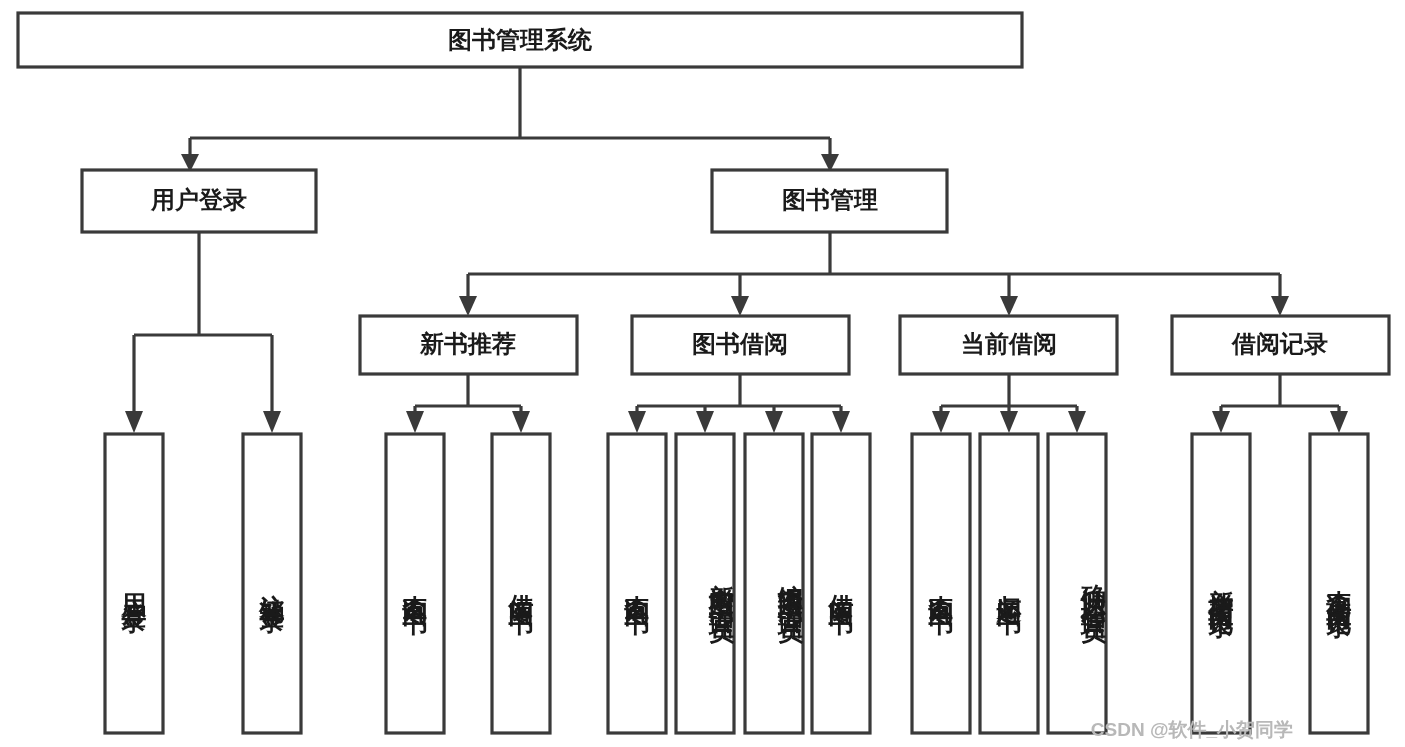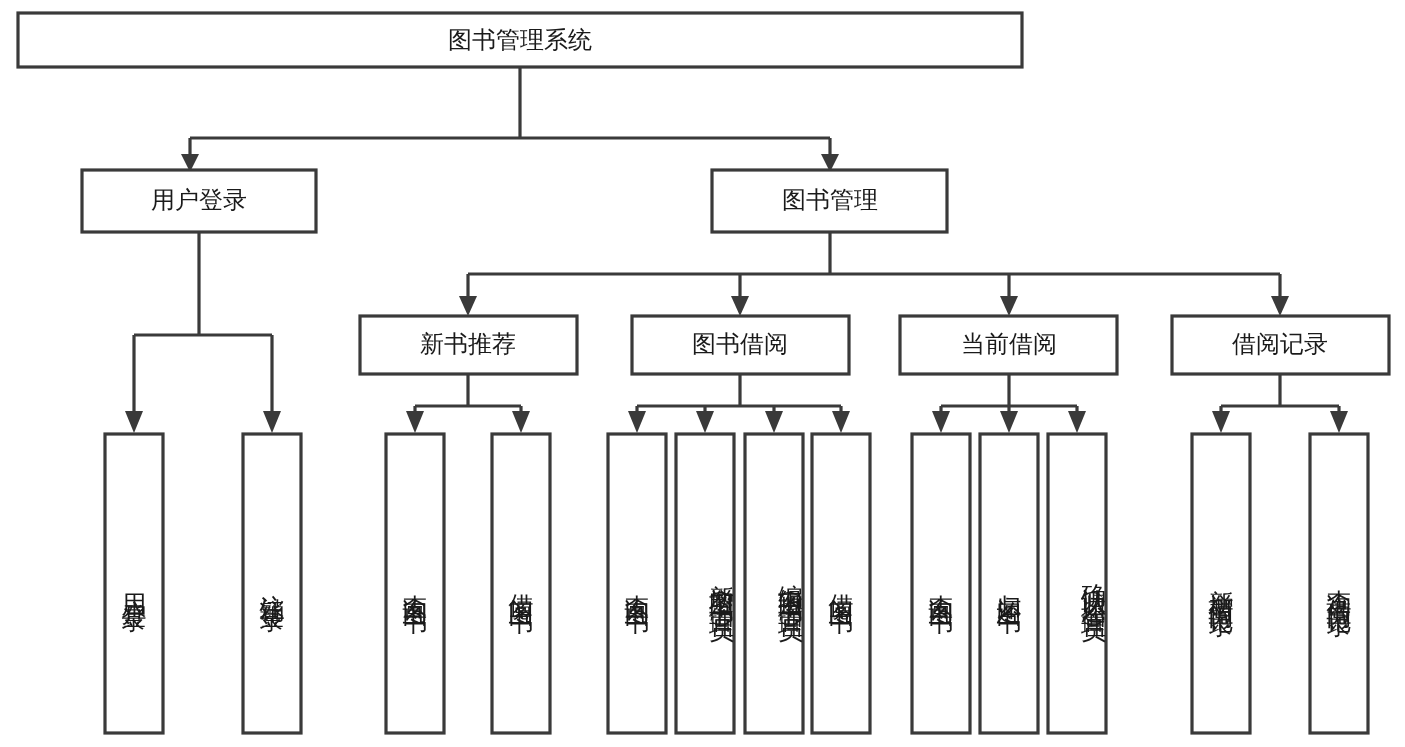--- a/index.html
+++ b/index.html
@@ -11,20 +11,21 @@
     width: 1405px;
     height: 747px;
     font-family: "Liberation Sans", "DejaVu Sans", sans-serif;
     overflow: hidden;
   }
   #diagram-root {
     position: relative;
     width: 1301px;
     height: 747px;
     background: #ffffff;
+    font-weight: bold;
   }
   svg#diagram-svg {
     position: absolute;
     left: 0;
     top: 0;
     width: 1405px;
     height: 747px;
     display: block;
   }
   .node-rect {
@@ -192,14 +193,15 @@
   <div class="vlabel" style="left:745px; top:440px; width:58px; height:293px; display:flex; align-items:flex-start; justify-content:center;">编辑图书（管理员）</div>
   <div class="vlabel" style="left:812px; top:434px; width:58px; height:299px; display:flex; align-items:center; justify-content:center;">借阅图书</div>
 
   <div class="vlabel" style="left:912px; top:434px; width:58px; height:299px; display:flex; align-items:center; justify-content:center;">查询图书</div>
   <div class="vlabel" style="left:980px; top:434px; width:58px; height:299px; display:flex; align-items:center; justify-content:center;">归还图书</div>
   <div class="vlabel" style="left:1048px; top:440px; width:58px; height:293px; display:flex; align-items:flex-start; justify-content:center;">确认归还（管理员）</div>
 
   <div class="vlabel" style="left:1192px; top:434px; width:58px; height:299px; display:flex; align-items:center; justify-content:center;">新增借阅记录</div>
   <div class="vlabel" style="left:1310px; top:434px; width:58px; height:299px; display:flex; align-items:center; justify-content:center;">查询借阅记录</div>
 
+  <div class="watermark">CSDN @软件_小贺同学</div>
 
 </div>
 
 </body></html>

